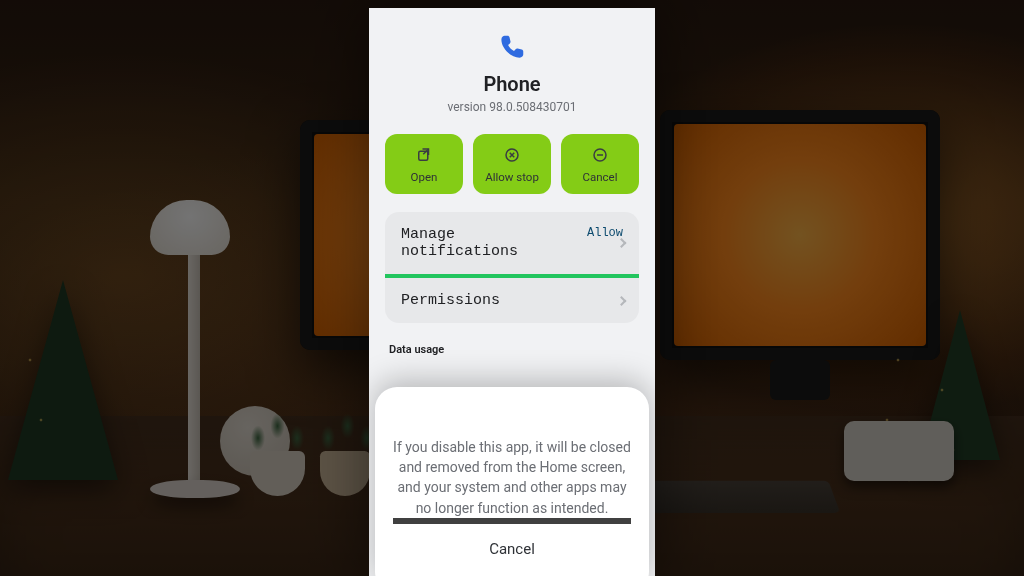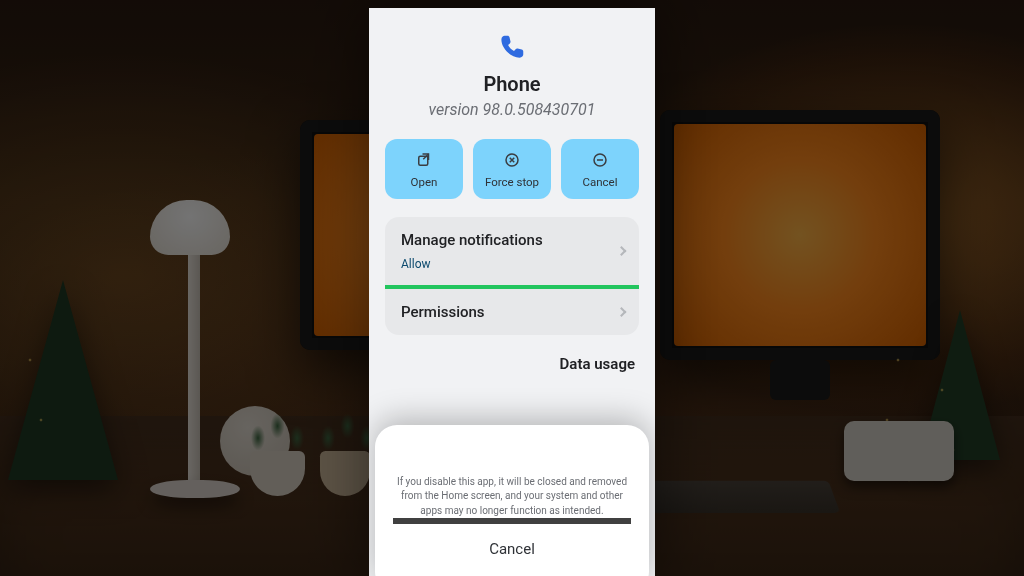--- a/index.html
+++ b/index.html
@@ -112,85 +112,84 @@
     display:block;
   }
   .app-name {
     text-align: center;
     font-size: 20px;
     font-weight: 600;
     color: #202124;
   }
   .app-version {
     text-align:center;
-    font-size: 16px;
+    font-size: 12px;
     color: #6b6e74;
     margin-top: 4px;
-    font-style: italic;
   }
   .action-row {
     display: flex;
     gap: 10px;
     margin-top: 20px;
   }
   .action-btn {
     flex: 1;
-    background: #7dd3fc;
+    background: #84cc16;
     border-radius: 12px;
     padding: 12px 4px 10px;
     display: flex;
     flex-direction: column;
     align-items: center;
     gap: 6px;
     font-size: 11.5px;
     color: #2f3237;
     cursor: pointer;
   }
   .action-btn .ico { width:18px; height:18px; color:#3a3d42; }
   .list-group {
     margin-top: 18px;
     background:#e7e8ea;
     border-radius:14px;
     overflow:hidden;
   }
   .list-item {
     padding: 14px 16px;
     display:flex;
-    flex-direction:column;
-    gap:8px;
+    flex-direction:row;
+    gap:20px;
     position:relative;
     cursor:pointer;
+    font-family:Liberation Mono, monospace;
   }
   .list-item + .list-item { border-top:4px solid #22c55e; }
   .list-item .title { font-size:15px; color:#202124; font-weight:500;}
   .list-item .sub { font-size:12px; color:#0c4a6e;}
   .list-item .chev {
     position:absolute; right:14px; top:50%; transform:translateY(-50%);
     width:7px;height:7px;border-right:2px solid #b5b7bb;border-bottom:2px solid #b5b7bb;transform:translateY(-50%) rotate(-45deg);
   }
   .section-label {
     margin-top:20px;
     padding:0 4px;
-    font-size:15px;
+    font-size:11px;
     font-weight:600;
     color:#202124;
-    text-align:right;
   }
 
   
   .sheet {
     position:absolute;
     left:6px; right:6px; bottom:-2px;
     background:#fff;
     border-radius:22px 22px 14px 14px;
     box-shadow: 0 -6px 30px rgba(0,0,0,0.25);
     padding: 20px 18px 14px;
   }
   .sheet-msg {
-    font-size:10px;
+    font-size:14px;
     line-height:1.45;
     color:#6b6e74;
     text-align:center;
     margin-top:30px;
   }
   .sheet-btn {
     text-align:center;
     padding:16px 0 14px;
     font-size:15px;
     cursor:pointer;
@@ -253,21 +252,21 @@
             <path d="M10 4h8v8"></path>
             <path d="M18 4l-7 7"></path>
         </svg>
         <span>Open</span>
       </div>
       <div class="action-btn">
         <svg class="ico" viewBox="0 0 24 24" fill="none" stroke="currentColor" stroke-width="2">
           <circle cx="12" cy="12" r="8"></circle>
             <path d="M9 9l6 6M15 9l-6 6"></path>
         </svg>
-        <span>Force stop</span>
+        <span>Allow stop</span>
       </div>
       <div class="action-btn">
         <svg class="ico" viewBox="0 0 24 24" fill="none" stroke="currentColor" stroke-width="2">
           <circle cx="12" cy="12" r="8"></circle>
             <path d="M8 12h8"></path>
         </svg>
         <span>Cancel</span>
       </div>
     </div>
 

